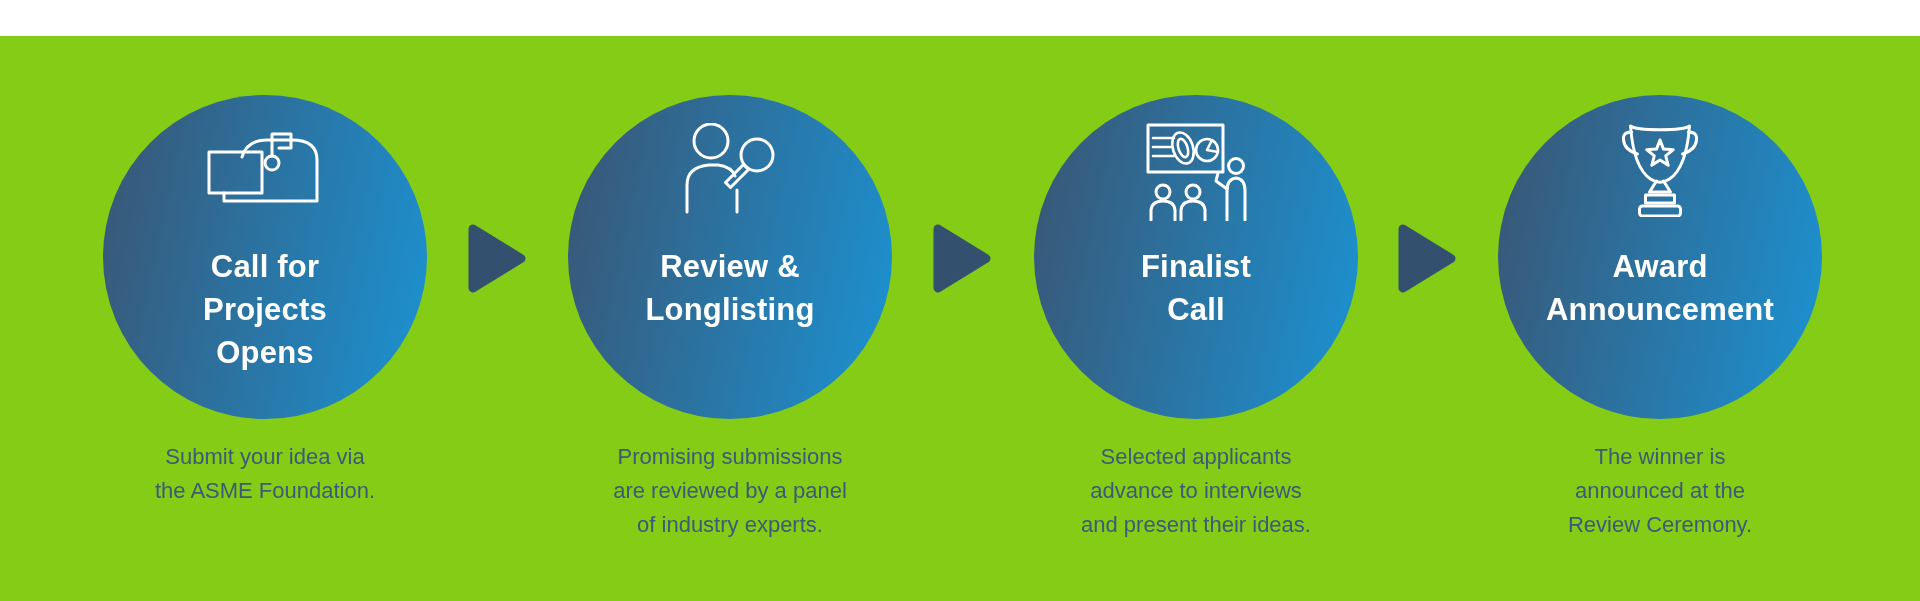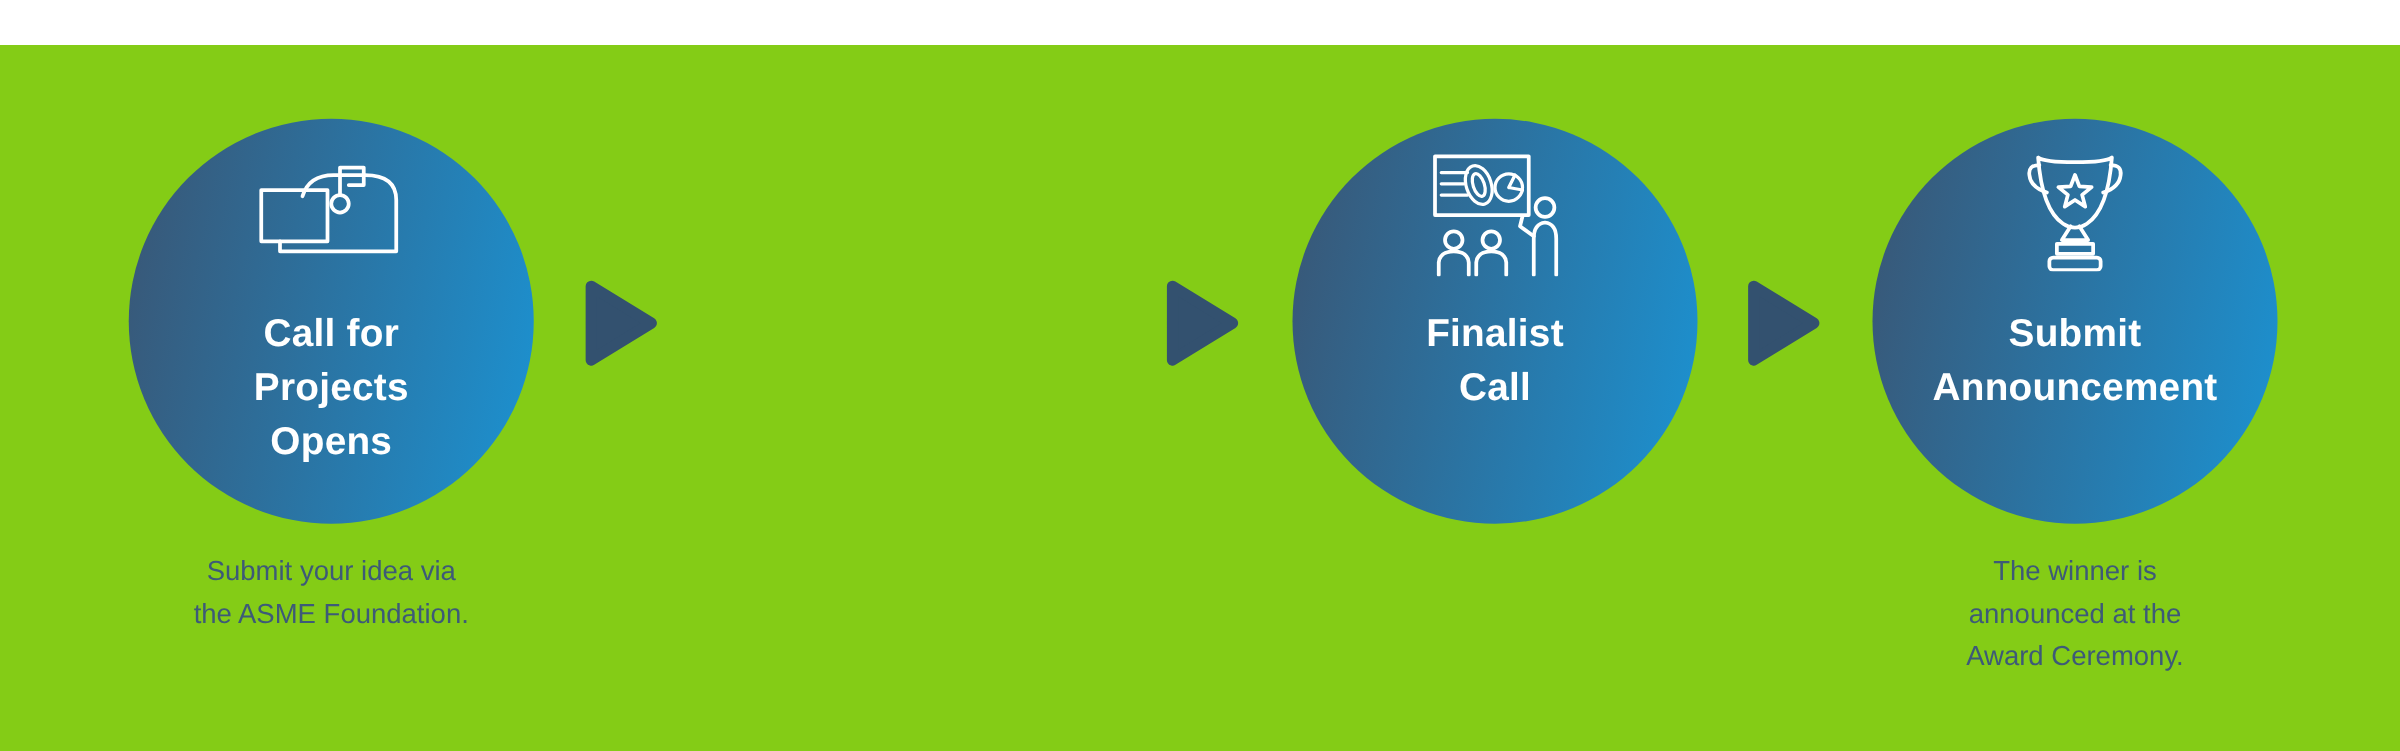--- a/index.html
+++ b/index.html
@@ -99,20 +99,36 @@
 the ASME Foundation.</div>
   </div>
 
   <div class="arrow" style="left:468px">
     <svg width="58" height="69" viewBox="0 0 58 69">
       <polygon points="5,5 53,34.5 5,64" fill="#33516f" stroke="#33516f" stroke-width="9" stroke-linejoin="round"></polygon>
     </svg>
   </div>
 
   <div class="step" style="left:510px">
+    <div class="circle">
+      <div class="icon-box">
+        <svg width="96" height="92" viewBox="0 0 96 92">
+          <circle class="stroke" cx="29" cy="18" r="17"></circle>
+          <path class="stroke" d="M 5 89 V 62 Q 5 44 27 42 H 36 Q 50 44 53 53"></path>
+          <path class="stroke" d="M 55 89 V 67"></path>
+          <circle class="stroke" cx="75" cy="32" r="16"></circle>
+          <path class="stroke" d="M 61.5 41.5 L 66.5 46.5 L 48.5 64.5 L 43.5 59.5 Z"></path>
+        </svg>
+      </div>
+      <div class="step-title">Review &amp;
+Longlisting</div>
+    </div>
+    <div class="step-caption">Promising submissions
+are reviewed by a panel
+of industry experts.</div>
   </div>
 
   <div class="arrow" style="left:933px">
     <svg width="58" height="69" viewBox="0 0 58 69">
       <polygon points="5,5 53,34.5 5,64" fill="#33516f" stroke="#33516f" stroke-width="9" stroke-linejoin="round"></polygon>
     </svg>
   </div>
 
   <div class="step" style="left:976px">
     <div class="circle">
@@ -129,20 +145,23 @@
           <circle class="stroke" cx="48" cy="69" r="7"></circle>
           <path class="stroke" d="M 36 97 V 87 Q 37 78 48 78 Q 59 78 60 87 V 97"></path>
           <circle class="stroke" cx="91" cy="43" r="7.5"></circle>
           <path class="stroke" d="M 82 97 V 68 Q 82 56 91 55 Q 100 56 100 68 V 97"></path>
           <path class="stroke" d="M 82 66 L 71 58 L 73 50"></path>
         </svg>
       </div>
       <div class="step-title">Finalist
 Call</div>
     </div>
+    <div class="step-caption">Selected applicants
+advance to interviews
+and present their ideas.</div>
   </div>
 
   <div class="arrow" style="left:1398px">
     <svg width="58" height="69" viewBox="0 0 58 69">
       <polygon points="5,5 53,34.5 5,64" fill="#33516f" stroke="#33516f" stroke-width="9" stroke-linejoin="round"></polygon>
     </svg>
   </div>
 
   <div class="step" style="left:1440px">
     <div class="circle">
@@ -150,21 +169,21 @@
         <svg width="79" height="94" viewBox="0 0 79 94">
           <path class="stroke" d="M 10 3 C 16 8 63 8 69 3 C 67 30 61 48 49 56 C 43 60 36 60 30 56 C 18 48 12 30 10 3 Z"></path>
           <path class="stroke" d="M 11 9 Q 2 9 3 17 Q 4 27 17 31"></path>
           <path class="stroke" d="M 68 9 Q 77 9 76 17 Q 75 27 62 31"></path>
           <polygon class="stroke" points="39.5,17 43.0,26.1 52.8,26.7 45.2,32.9 47.7,42.3 39.5,37 31.3,42.3 33.8,32.9 26.2,26.7 36.0,26.1"></polygon>
           <path class="stroke" d="M 36 58 L 29 69 H 50 L 43 58"></path>
           <rect class="stroke" x="25" y="72" width="29" height="8"></rect>
           <rect class="stroke" x="19" y="83" width="41" height="10" rx="3"></rect>
         </svg>
       </div>
-      <div class="step-title">Submit
+      <div class="step-title">Award
 Announcement</div>
     </div>
     <div class="step-caption">The winner is
 announced at the
-Award Ceremony.</div>
+Review Ceremony.</div>
   </div>
 
 </div>
 
 </body></html>

